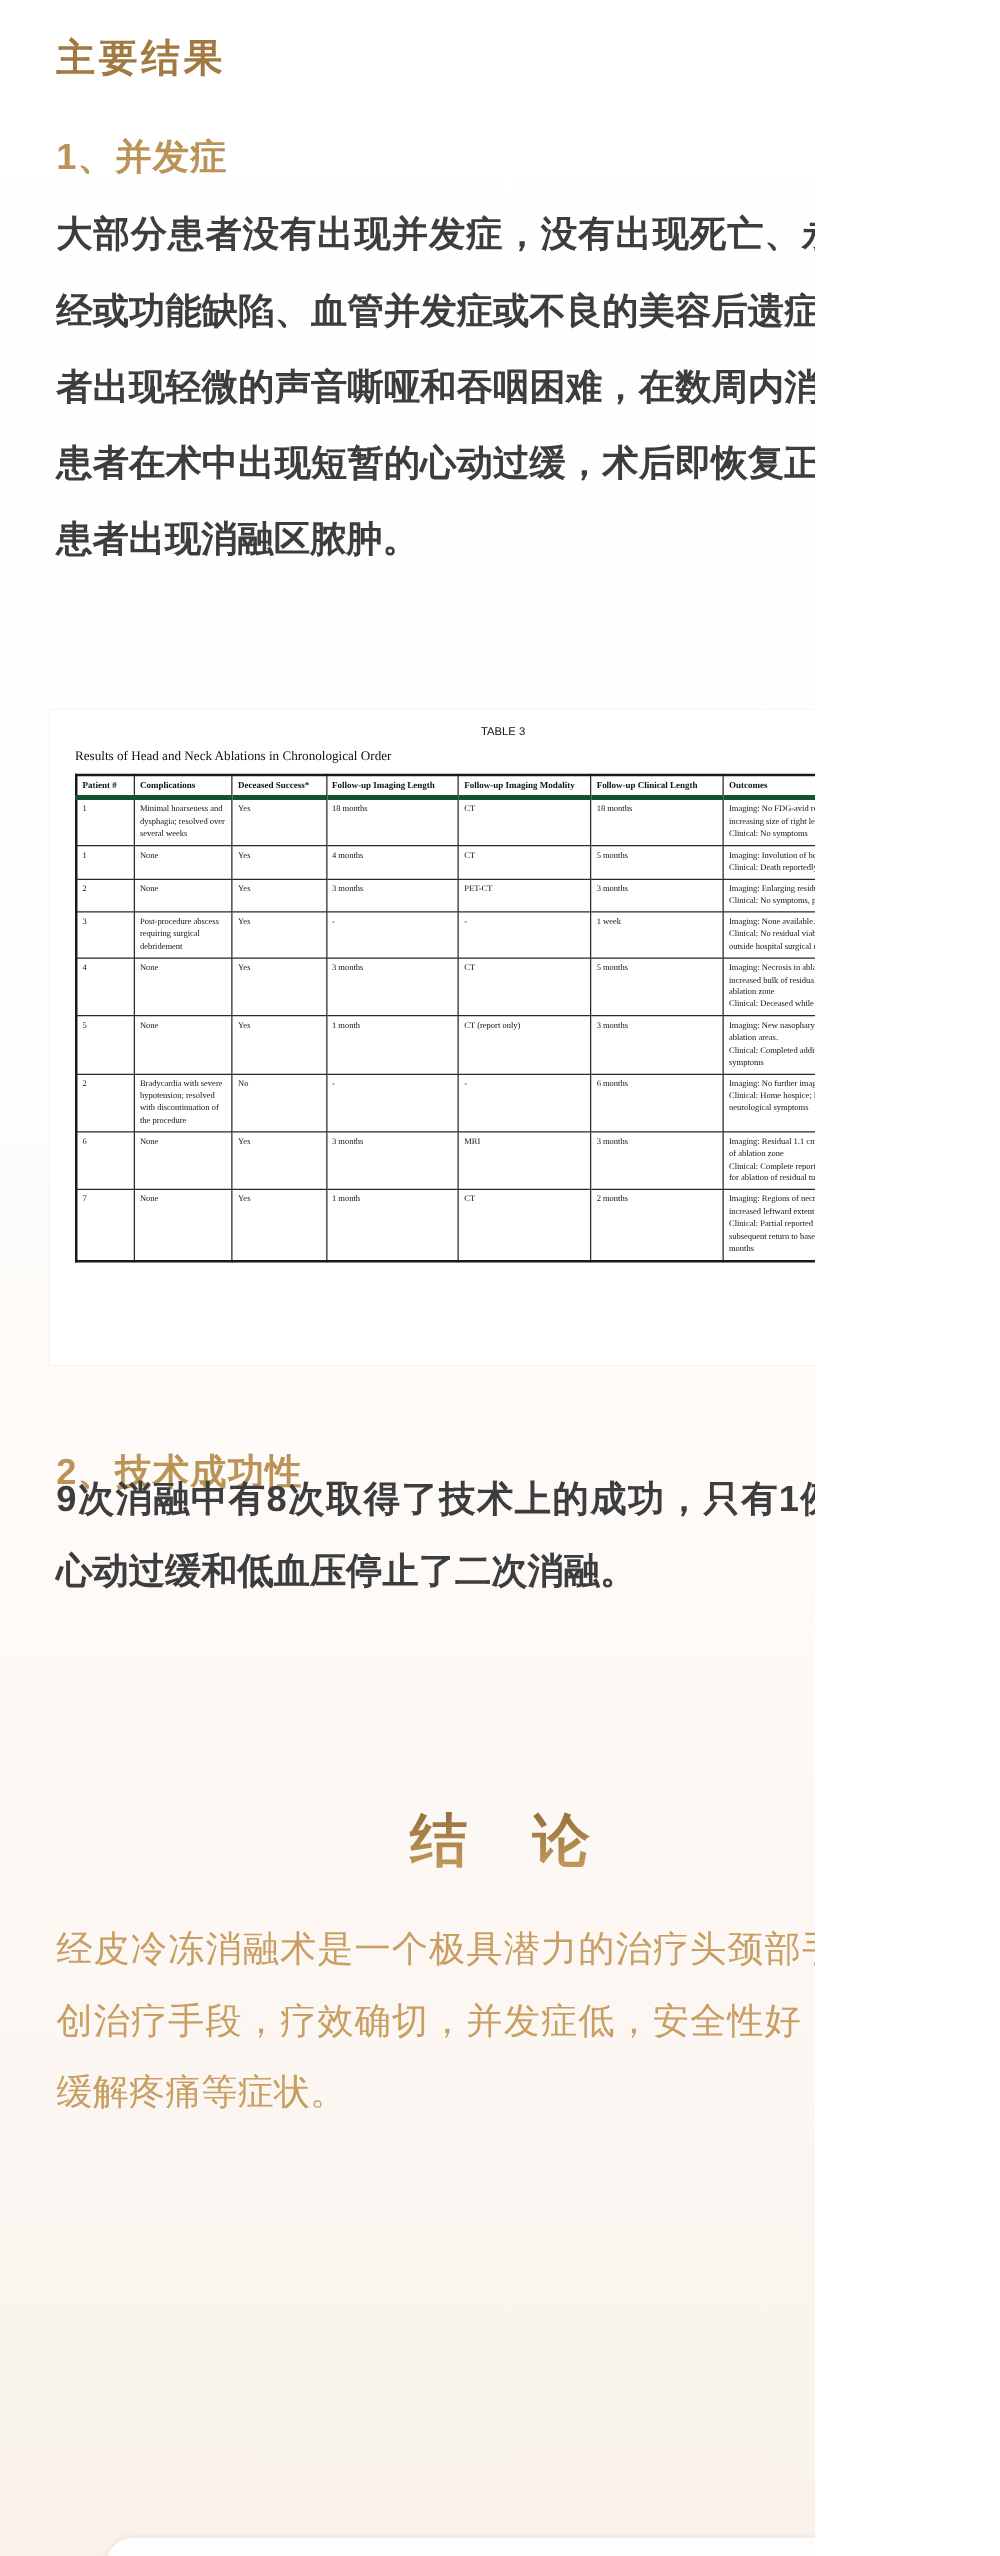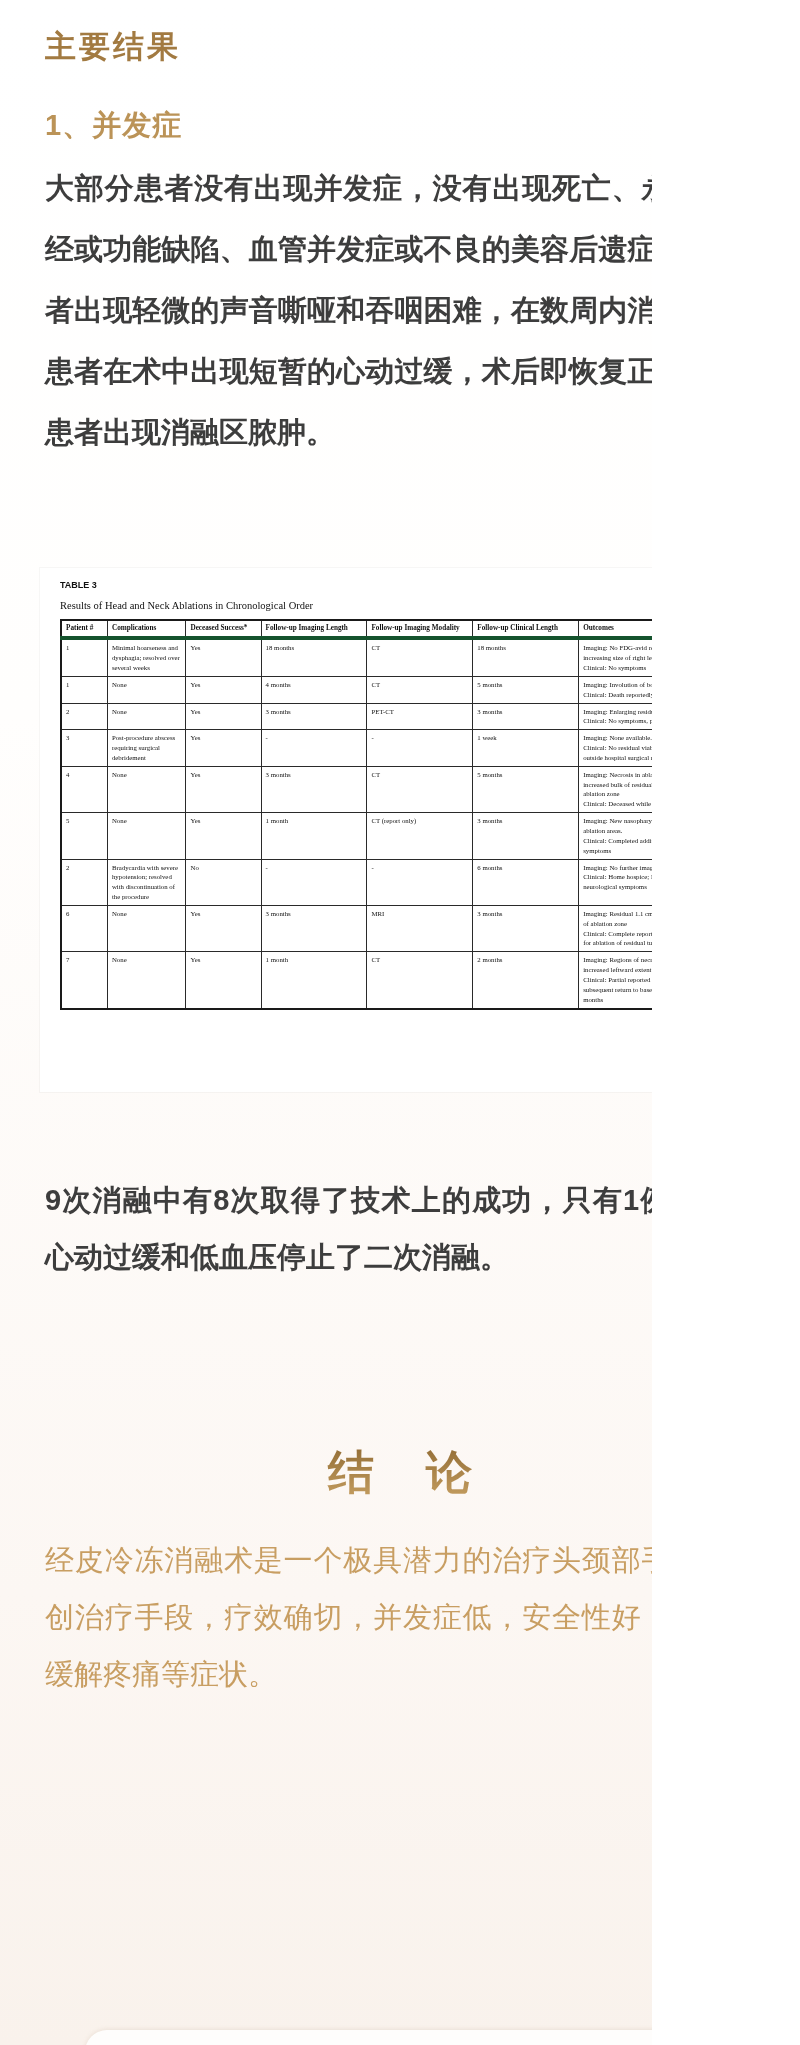--- a/index.html
+++ b/index.html
@@ -38,22 +38,22 @@
   .body-para.p2 { top: 1172px; line-height: 57px; }
 
   
   .table-card {
     position: absolute; top: 568px; left: 40px; width: 725px; height: 524px;
     background: #ffffff;
     padding: 12px 20px 10px 20px;
     box-shadow: 0 0 0 1px rgba(0,0,0,0.03);
   }
   .table-label {
-    text-align: left; font-family: "Liberation Sans", sans-serif;
-    font-weight: 700; font-size: 9px; color: #111; margin-bottom: 10px;
+    text-align: center; font-family: "Liberation Sans", sans-serif;
+    font-weight: 400; font-size: 9px; color: #111; margin-bottom: 10px;
   }
   .table-caption {
     font-family: "Liberation Serif", serif;
     font-size: 10.5px; color: #111; margin-bottom: 8px;
   }
   table.journal {
     width: 100%; border-collapse: collapse; table-layout: fixed;
     font-family: "Liberation Serif", serif; color: #111;
     border: 2px solid #1a1a1a;
   }
@@ -228,19 +228,20 @@
             <td>2 months</td>
             <td>
               <div>Imaging: Regions of necrosis in the ablation zone but increased leftward extent of non-ablation portion of mass</div>
               <div>Clinical: Partial reported subjective pain relief with slow subsequent return to baseline pain over approximately 2 months</div>
             </td>
           </tr>
         </tbody>
     </table>
   </div>
 
+  <div class="sec-heading s2">2、技术成功性</div>
   <div class="body-para p2">9次消融中有8次取得了技术上的成功，只有1例因患者心动过缓和低血压停止了二次消融。</div>
 
   <div class="conclusion-heading">结 论</div>
   <div class="conclusion-body">经皮冷冻消融术是一个极具潜力的治疗头颈部手术的微创治疗手段，疗效确切，并发症低，安全性好，可有效缓解疼痛等症状。</div>
 
   <div class="bottom-card-edge"></div>
 </div>
 
 </body></html>

